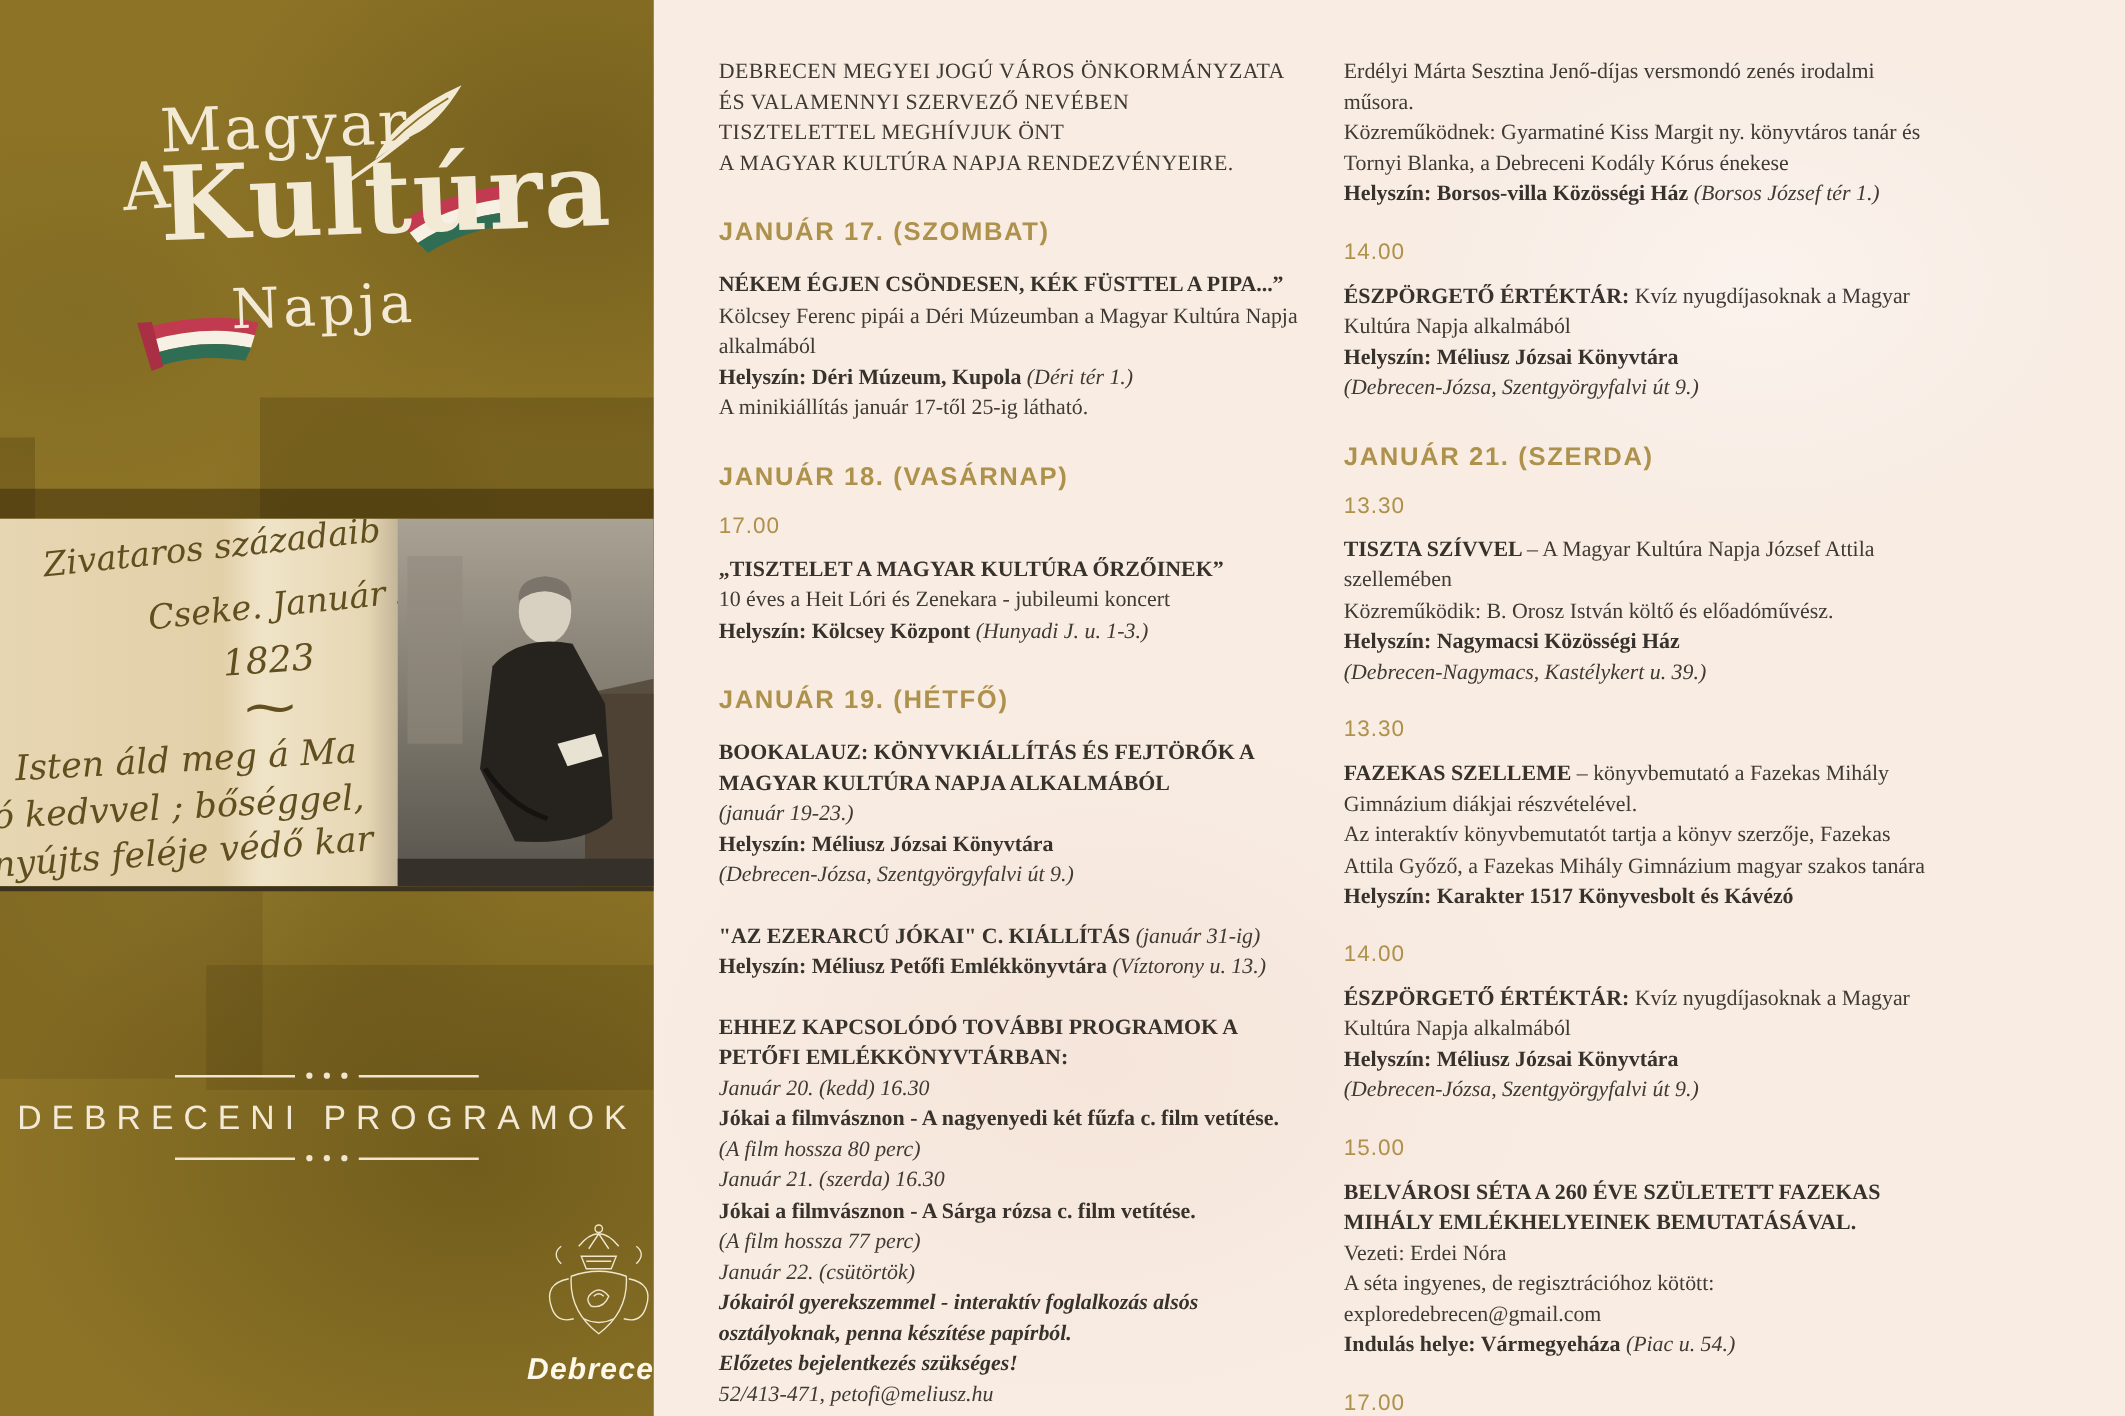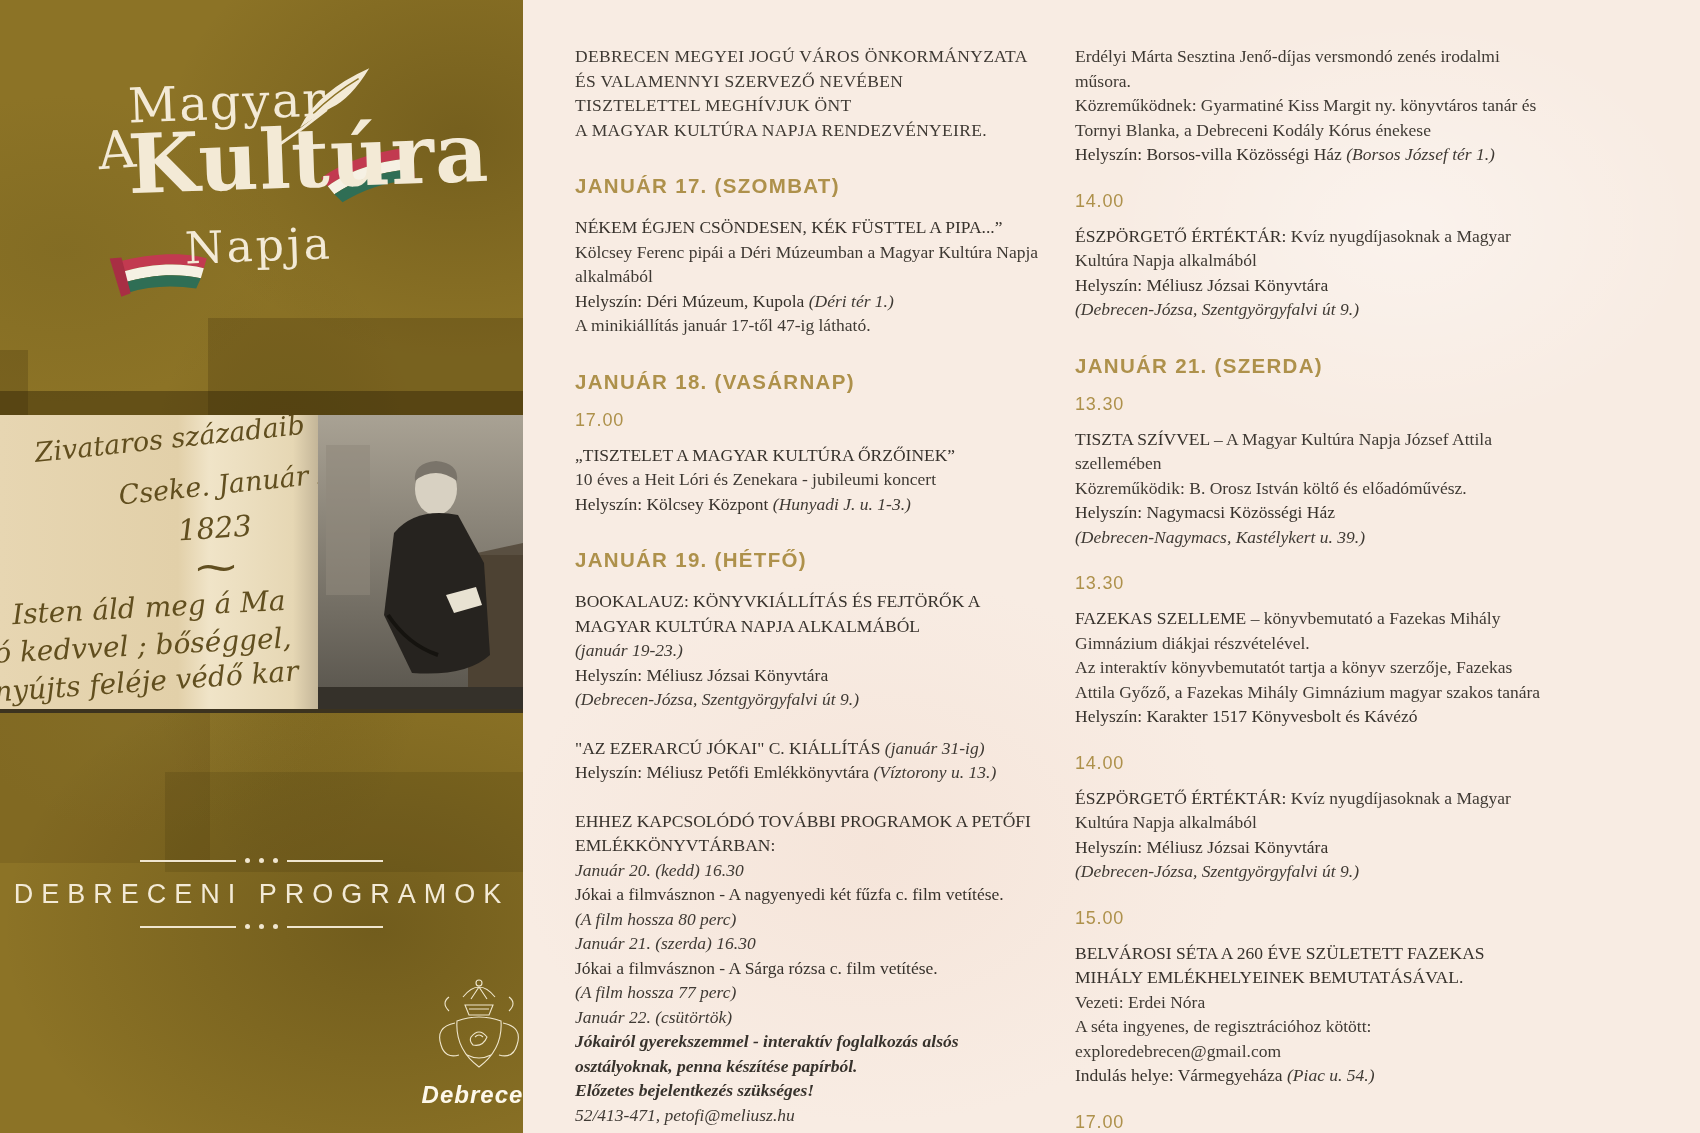--- a/index.html
+++ b/index.html
@@ -55,21 +55,21 @@
     font-size:24px;letter-spacing:1px;color:#fdf8ea;margin-top:2px;}
 
   
   .main{flex:1;display:flex;gap:26px;padding:44px 0 0 52px;box-sizing:border-box;
     background-image:
       radial-gradient(ellipse 420px 300px at 75% 20%, rgba(255,255,255,.35), transparent 70%),
       radial-gradient(ellipse 500px 380px at 30% 75%, rgba(240,215,200,.35), transparent 72%);}
   .col{width:474px;flex:0 0 474px;color:#3f3a34;}
   .event{margin:24px 0 0;}
   .event p{margin:0;font-size:17.5px;line-height:24.5px;color:#3f3a34;}
-  .b{font-weight:normal;color:#37322c;}
+  .b{font-weight:bold;color:#37322c;}
   .i{font-style:italic;}
   .bi{font-weight:bold;font-style:italic;color:#37322c;}
   .day{font-family:"Liberation Sans",sans-serif;font-size:20.5px;letter-spacing:1.3px;
        color:#ae914b;margin:32px 0 0;font-weight:bold;}
   .time{font-family:"Liberation Sans",sans-serif;font-size:18px;letter-spacing:.8px;
        color:#ae914b;margin:24px 0 0;}
   .day + .time{margin-top:16px;}
   .day + .event{margin-top:17px;}
   .time + .event{margin-top:12px;}
   .col > :first-child{margin-top:0;}
@@ -181,21 +181,21 @@
           <p><span>DEBRECEN MEGYEI JOGÚ VÁROS ÖNKORMÁNYZATA</span></p>
           <p><span>ÉS VALAMENNYI SZERVEZŐ NEVÉBEN</span></p>
           <p><span>TISZTELETTEL MEGHÍVJUK ÖNT</span></p>
           <p><span>A MAGYAR KULTÚRA NAPJA RENDEZVÉNYEIRE.</span></p>
         </div>
         <div class="day">JANUÁR 17. (SZOMBAT)</div>
         <div class="event">
           <p><span class="b">NÉKEM ÉGJEN CSÖNDESEN, KÉK FÜSTTEL A PIPA...”</span></p>
           <p><span>Kölcsey Ferenc pipái a Déri Múzeumban a Magyar Kultúra Napja alkalmából</span></p>
           <p><span class="b">Helyszín: Déri Múzeum, Kupola </span><span class="i">(Déri tér 1.)</span></p>
-          <p><span>A minikiállítás január 17-től 47-ig látható.</span></p>
+          <p><span>A minikiállítás január 17-től 25-ig látható.</span></p>
         </div>
         <div class="day">JANUÁR 18. (VASÁRNAP)</div>
         <div class="time">17.00</div>
         <div class="event">
           <p><span class="b">„TISZTELET A MAGYAR KULTÚRA ŐRZŐINEK”</span></p>
           <p><span>10 éves a Heit Lóri és Zenekara - jubileumi koncert</span></p>
           <p><span class="b">Helyszín: Kölcsey Központ </span><span class="i">(Hunyadi J. u. 1-3.)</span></p>
         </div>
         <div class="day">JANUÁR 19. (HÉTFŐ)</div>
         <div class="event">

